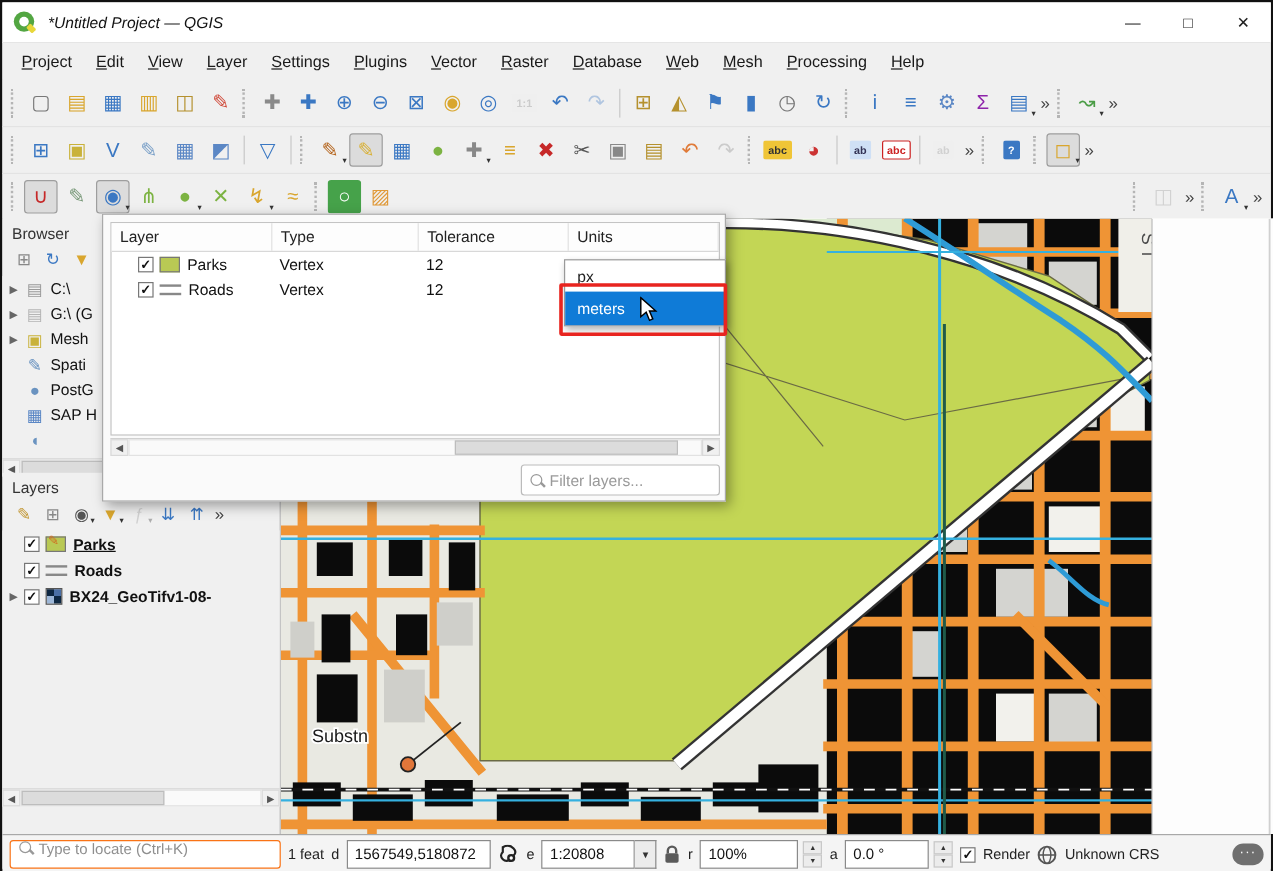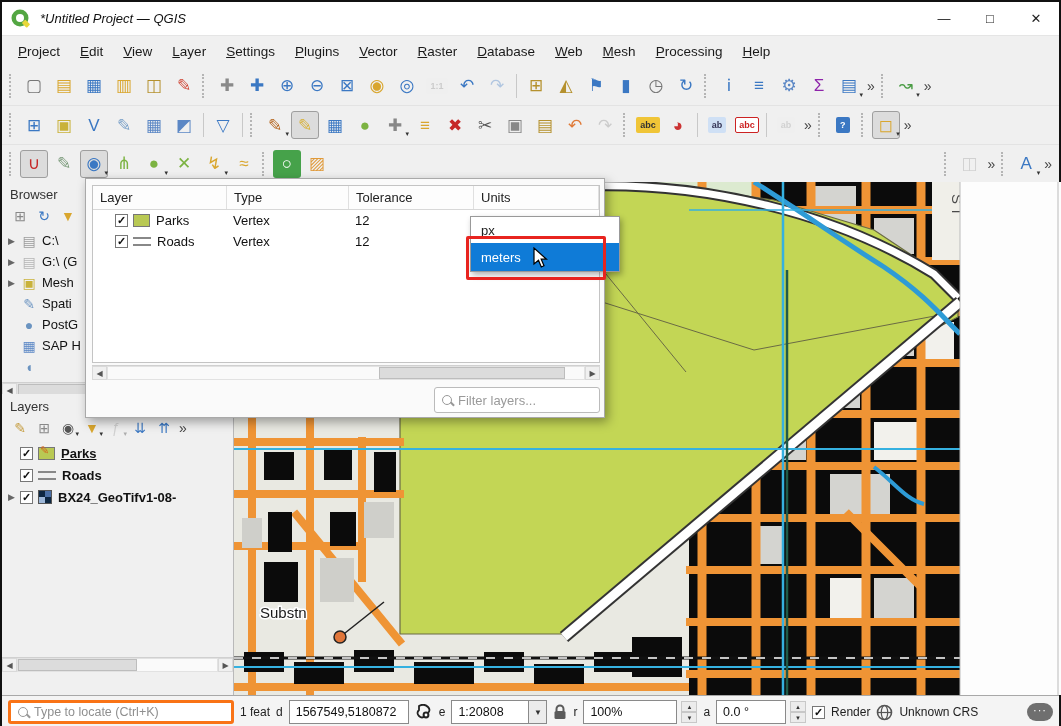--- a/index.html
+++ b/index.html
@@ -60,35 +60,35 @@
 
   
   #snapping-dialog { position:absolute; left:83px; top:176px; width:520px; height:240px; background:#fafafa; border:1px solid #a9a9a9; box-shadow:3px 4px 10px rgba(0,0,0,.35); z-index:60; }
   .snap-table { position:absolute; left:6px; top:6px; width:508px; height:178px; background:#fff; border:1px solid #c4c4c4; }
   .snap-header { display:flex; height:24px; border-bottom:1px solid #d8d8d8; background:#fdfdfd; }
   .snap-header div { font-size:13px; color:#222; padding:4px 0 0 7px; border-right:1px solid #e0e0e0; }
   .snap-col-0 { width:134px; } .snap-col-1 { width:122px; } .snap-col-2 { width:125px; } .snap-col-3 { flex:1; }
   .snap-row { display:flex; height:21px; align-items:center; font-size:13px; color:#111; }
   .snap-cell { display:flex; align-items:center; height:100%; }
   .snap-row .indent { width:22px; }
-  .units-popup { position:absolute; left:384px; top:37px; width:150px; background:#fff; border:1px solid #999; box-shadow:2px 3px 6px rgba(0,0,0,.3); z-index:5; }
+  .units-popup { position:absolute; left:384px; top:37px; width:135px; background:#fff; border:1px solid #999; box-shadow:2px 3px 6px rgba(0,0,0,.3); z-index:5; }
   .units-item { height:26px; display:flex; align-items:center; padding-left:10px; font-size:13px; color:#222; }
   .units-item.hl { background:#0f7bd7; color:#fff; height:28px; }
   .red-annot { position:absolute; left:380px; top:57px; width:140px; height:44px; border:3px solid #e8241f; border-radius:2px; z-index:8; pointer-events:none; }
   .dlg-cursor { position:absolute; left:447px; top:68px; z-index:9; pointer-events:none; }
   .snap-scroll { position:absolute; left:6px; top:186px; width:508px; }
   .filter-box { position:absolute; left:348px; top:208px; width:166px; height:26px; border:1px solid #bbb; border-radius:3px; background:#fff; display:flex; align-items:center; padding-left:7px; }
   .filter-box input { border:none; outline:none; font-size:13px; color:#3b82f6; width:120px; font-family:"Liberation Sans",sans-serif; background:transparent;}
   .filter-box input::placeholder { color:#9a9a9a; }
   .mag-ico { width:10px; height:10px; border:1.6px solid #999; border-radius:50%; position:relative; margin-right:6px; flex:0 0 10px;}
   .mag-ico::after { content:""; position:absolute; width:5px; height:1.6px; background:#999; transform:rotate(45deg); right:-4px; bottom:-1px; }
 
   
   #statusbar { position:absolute; left:0; top:693px; width:100%; height:33px; background:#f4f4f4; border-top:1px solid #a8a8a8; display:flex; align-items:center; padding:0 6px; gap:6px; font-size:12px; color:#222;}
-  .locate-box { width:226px; height:24px; border:3px solid #f97316; border-radius:3px; background:#fff; display:flex; align-items:center; padding-left:7px; }
+  .locate-box { width:226px; height:24px; border:1px solid #f97316; border-radius:3px; background:#fff; display:flex; align-items:flex-start; padding-left:7px; }
   .locate-box input { border:none; outline:none; width:185px; font-size:12.5px; color:#333; font-family:"Liberation Sans",sans-serif; background:transparent;}
   .locate-box input::placeholder { color:#8f8f8f; }
   .sb-box { height:24px; border:1px solid #8a8a8a; background:#fff; display:flex; align-items:center; padding:0 6px; font-size:12.5px; color:#111; }
   .spin { display:flex; flex-direction:column; width:16px; height:22px; margin-left:4px; }
   .spin span { flex:1; font-size:6px; display:flex; align-items:center; justify-content:center; color:#333; background:#ececec; border:1px solid #c8c8c8;}
   .combo-dd { width:18px; height:24px; border:1px solid #8a8a8a; border-left:none; background:#ececec; font-size:8px; display:flex; align-items:center; justify-content:center; color:#333;}
   .sb-frag { color:#222; }
   .msg-bubble { width:26px; height:18px; background:#6f6f6f; border-radius:9px; color:#fff; font-size:11px; line-height:15px; text-align:center; letter-spacing:1px;}
 </style>
 </head>
@@ -656,21 +656,21 @@
     <div style="display:flex;align-items:flex-end;">
       <div class="sb-box" style="width:78px;">1:20808</div>
       <div class="combo-dd">▼</div>
     </div>
     <svg width="14" height="16" viewBox="0 0 14 16">
       <rect x="1.5" y="7" width="11" height="8" rx="1.5" fill="#5a5a5a"></rect>
       <path d="M3.5,7 V5 a3.5,3.5 0 0 1 7,0 V7" fill="none" stroke="#5a5a5a" stroke-width="2"></path>
     </svg>
     <span class="sb-frag">r</span>
     <div style="display:flex;align-items:center;">
-      <div class="sb-box" style="width:94px;">100%</div>
+      <div class="sb-box" style="width:82px;">100%</div>
       <div class="spin">
           <span>▲</span>
           <span>▼</span>
         </div>
     </div>
     <span class="sb-frag">a</span>
     <div style="display:flex;align-items:center;">
       <div class="sb-box" style="width:70px;">0.0 °</div>
       <div class="spin">
           <span>▲</span>

